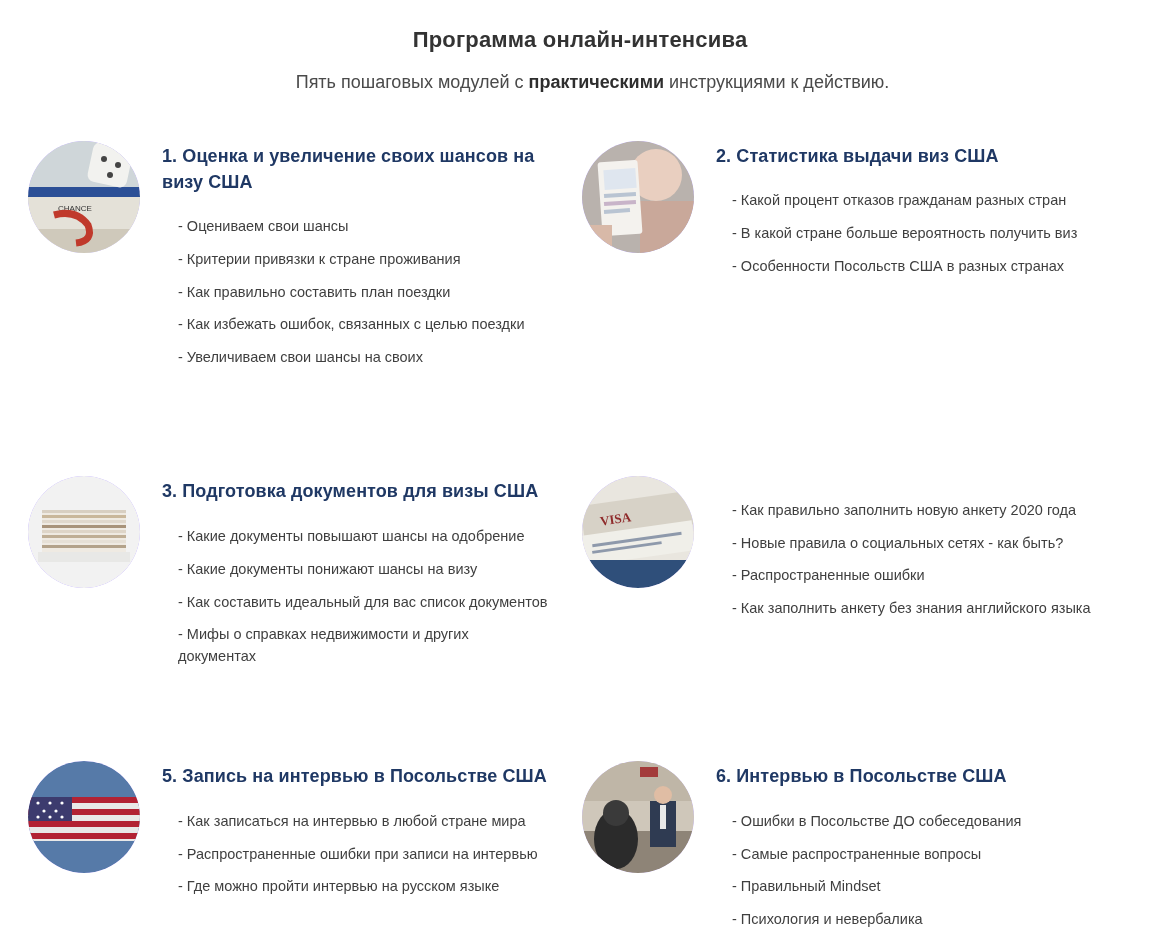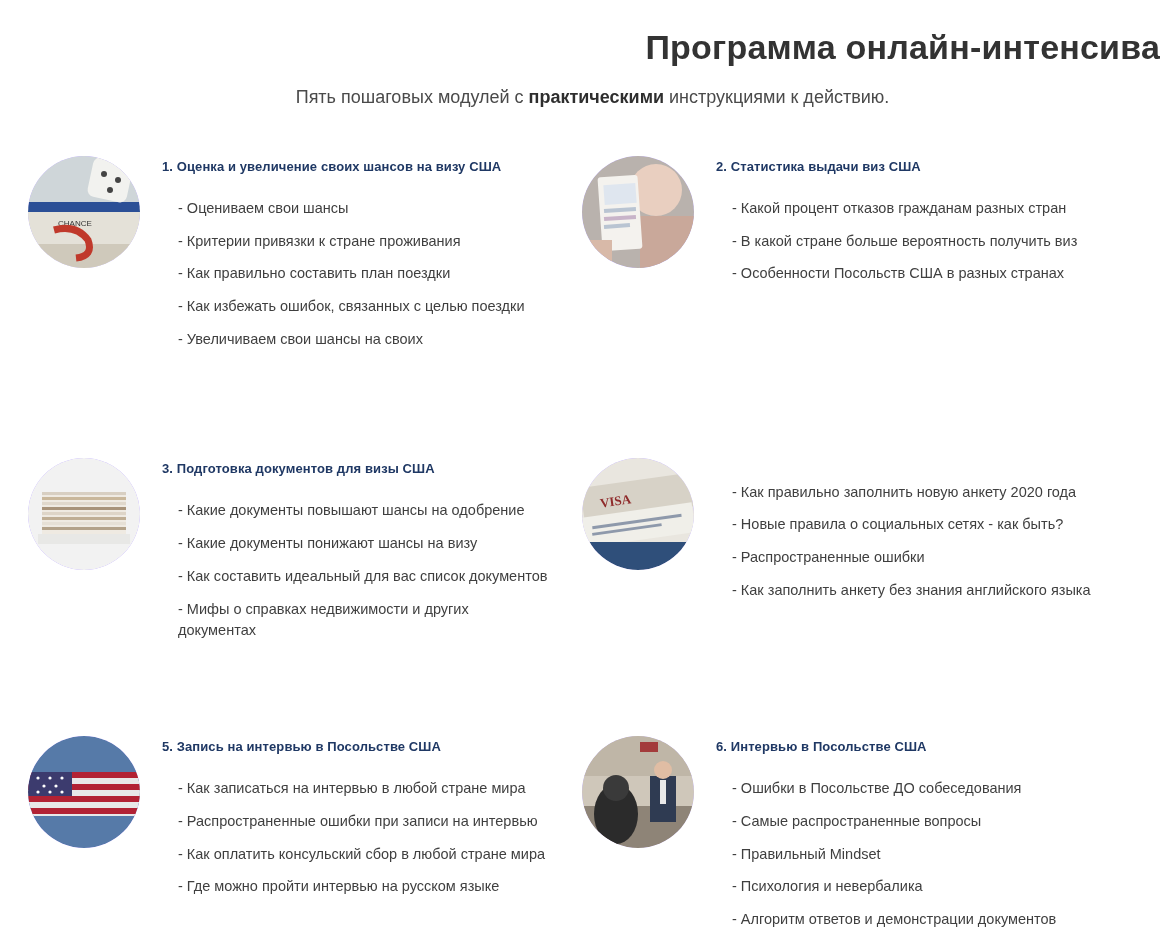--- a/index.html
+++ b/index.html
@@ -15,22 +15,22 @@
     color: #3c4043;
     overflow: hidden;
   }
   .page {
     width: 1160px;
     height: 937px;
     position: relative;
     padding: 0;
   }
   .page-title {
-    text-align: right;
-    font-size: 34px;
+    text-align: center;
+    font-size: 22px;
     font-weight: 700;
     color: #333333;
     letter-spacing: 0.2px;
     margin: 26px 0 0 0;
     line-height: 1.25;
   }
   .page-subtitle {
     text-align: center;
     font-size: 18px;
     color: #4a4a4a;
@@ -68,21 +68,21 @@
     margin-top: 4px;
     position: relative;
     background: #c4b5fd;
   }
   .thumb svg { display: block; width: 112px; height: 112px; }
   .module-body {
     flex: 1 1 auto;
     padding-top: 6px;
   }
   .module-title {
-    font-size: 13px;
+    font-size: 18px;
     font-weight: 700;
     color: #1f3864;
     line-height: 1.45;
     margin-bottom: 14px;
     letter-spacing: 0.1px;
   }
   .bullets {
     list-style: none;
     margin: 16px;
     padding: 0;
@@ -263,21 +263,20 @@
               <circle cx="22" cy="56" r="1.6" fill="#fff"></circle>
               <circle cx="34" cy="56" r="1.6" fill="#fff"></circle>
           </g>
         </svg>
       </div>
       <div class="module-body">
         <div class="module-title">5. Запись на интервью в Посольстве США</div>
         <ul class="bullets">
           <li>- Как записаться на интервью в любой стране мира</li>
           <li>- Распространенные ошибки при записи на интервью</li>
-          <li>- Как оплатить консульский сбор в любой стране мира</li>
           <li>- Где можно пройти интервью на русском языке</li>
         </ul>
       </div>
     </div>
 
     <div class="module col-right row-3">
       <div class="thumb">
         <svg viewBox="0 0 112 112" aria-hidden="true">
           <defs>
               <clipPath id="c6">

